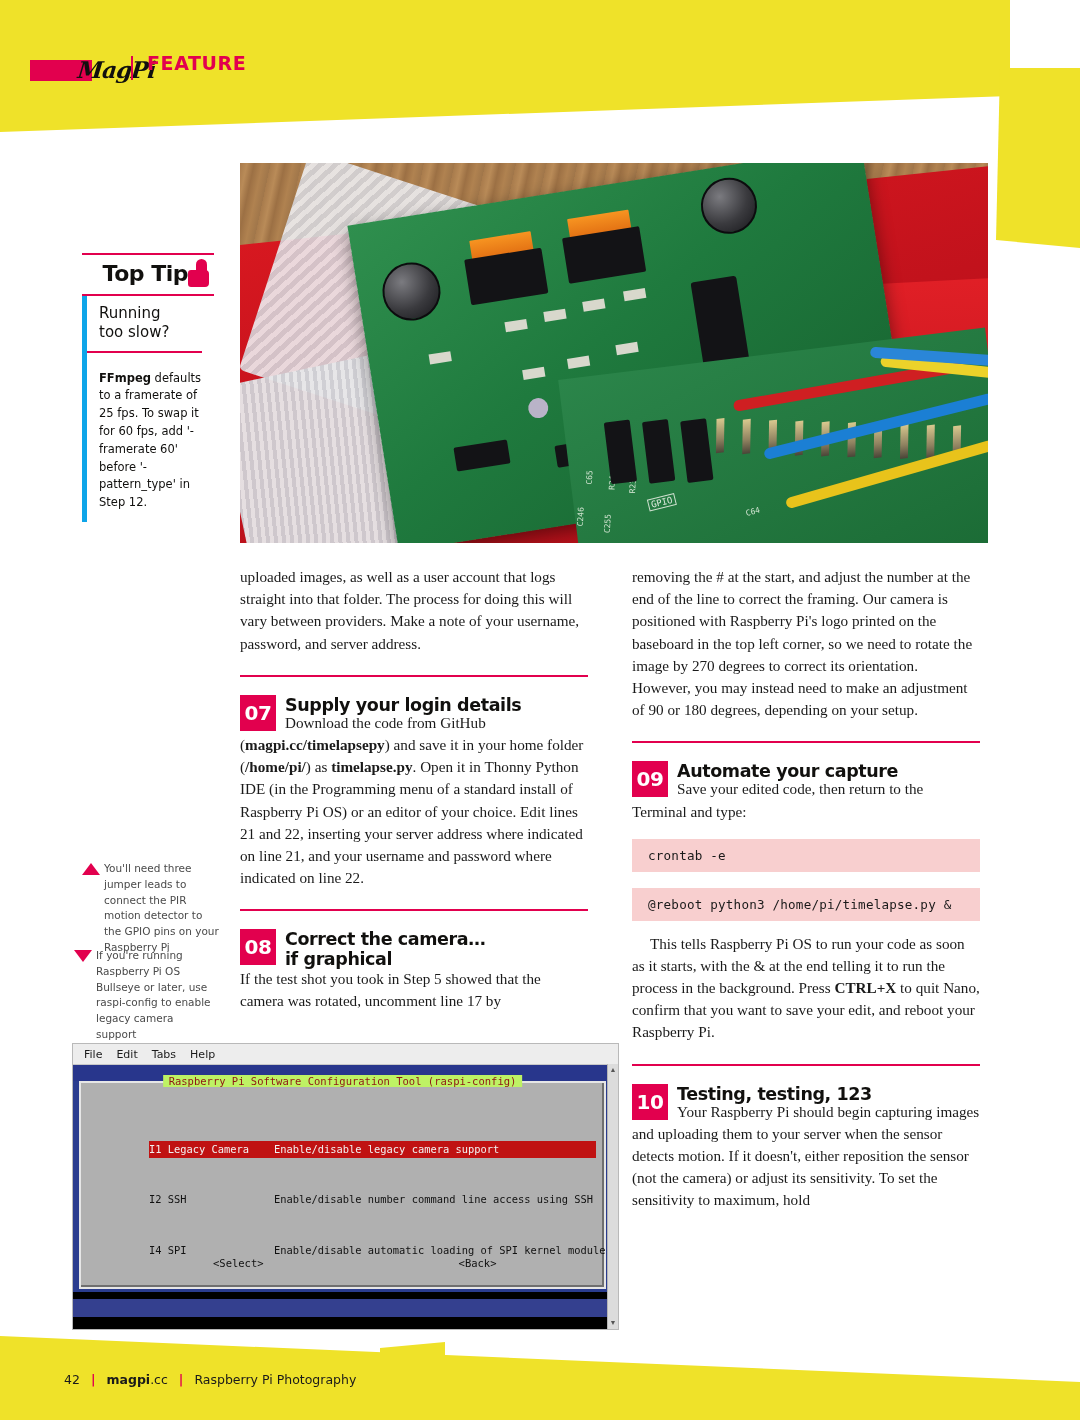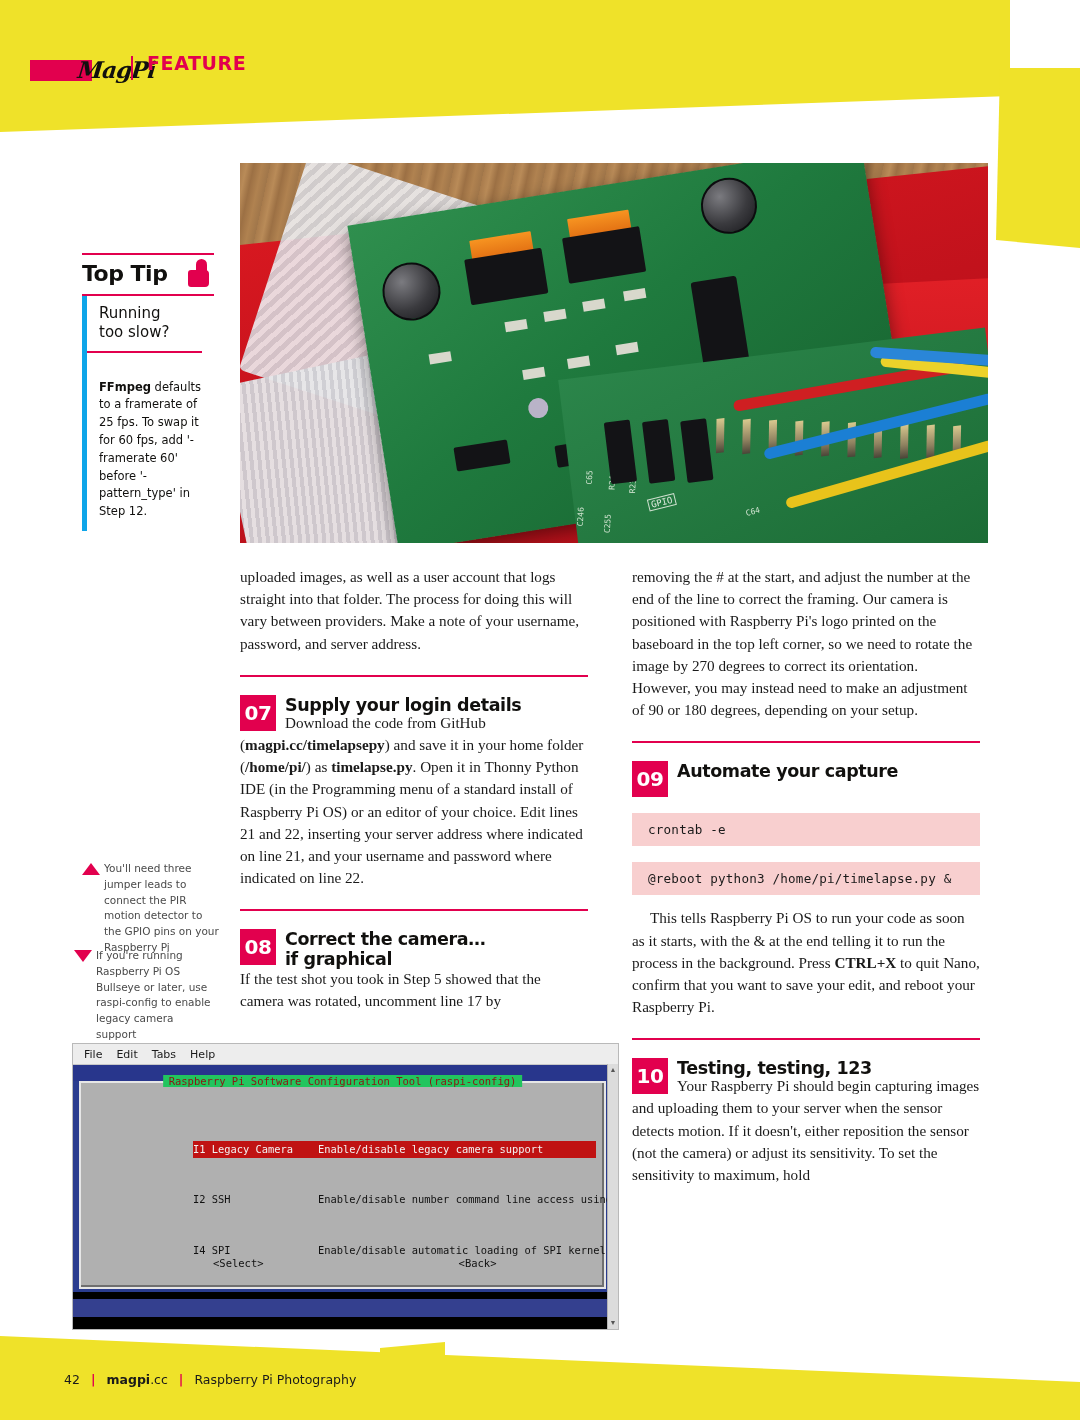--- a/index.html
+++ b/index.html
@@ -75,21 +75,21 @@
     left: 82px; top: 253px;
     width: 132px;
     z-index: 5;
   }
   .toptip-topline { width: 132px; height: 2px; background: #e2004e; }
   .toptip-head {
     position: relative;
     padding: 4px 0 7px 0;
     display: flex;
     align-items: center;
-    justify-content: space-between;
+    justify-content: flex-end;
   }
   .toptip-title {
     font-family: "DejaVu Sans", sans-serif;
     font-weight: bold;
     font-size: 22px;
     color: #11100e;
     letter-spacing: -0.5px;
   }
   .thumb-icon { width: 22px; height: 28px; position: relative; margin-right: 4px; }
   .thumb-icon .pad {
@@ -113,21 +113,21 @@
     line-height: 1.25;
     color: #11100e;
     padding-bottom: 9px;
   }
   .toptip-innerline { height: 2px; background: #e2004e; width: 115px; margin-left: -12px;}
   .toptip-text {
     font-family: "DejaVu Sans", sans-serif;
     font-size: 11.5px;
     line-height: 1.55;
     color: #11100e;
-    padding-top: 26px;
+    padding-top: 17px;
   }
   .toptip-text b { font-weight: bold; }
 
   
   .photo {
     position: absolute;
     left: 240px; top: 163px;
     width: 748px; height: 380px;
     z-index: 4;
     overflow: hidden;
@@ -367,37 +367,36 @@
     right: 12px; bottom: 40px;
     background: #b0b0b0;
     border: 2px solid #e6e6e6;
     box-shadow: inset -2px -2px 0 #6f6f6f;
   }
   .term-dialog-title {
     position: absolute;
     left: 50%;
     transform: translateX(-50%);
     top: -8px;
-    background: #22c55e;
+    background: #bef264;
     padding: 0 6px;
     font-family: "DejaVu Sans Mono", monospace;
     font-size: 10.5px;
     color: #8e1414;
     white-space: nowrap;
   }
   .menu-list {
     position: absolute;
     left: 68px; top: 24px;
     right: 8px;
     font-family: "DejaVu Sans Mono", monospace;
     font-size: 10.4px;
     line-height: 1.62;
     color: #111111;
     white-space: pre;
-    margin-left: 44px;
   }
   .menu-row { display: block; }
   .menu-row.selected {
     background: #c01212;
     color: #f2f2f2;
   }
   .menu-key { display: inline-block; width: 125px; }
   .term-buttons {
     position: absolute;
     left: 0; right: 0; bottom: 18px;
@@ -589,20 +588,24 @@
 <div class="col right">
   <p class="body">removing the # at the start, and adjust the number at the end of the line to correct the framing. Our camera is positioned with Raspberry Pi's logo printed on the baseboard in the top left corner, so we need to rotate the image by 270 degrees to correct its orientation. However, you may instead need to make an adjustment of 90 or 180 degrees, depending on your setup.</p>
 
   <div class="hr-pink"></div>
 
   <div class="step">
     <div class="step-head">
       <div class="step-num">09</div>
       <div class="step-title">Automate your capture</div>
     </div>
+    <div class="step-body">
+      <span class="firstline">Save your edited code, then return to the</span>
+      <span>Terminal and type:</span>
+    </div>
   </div>
 
   <div class="codeblock">crontab -e</div>
 
 
   <div class="codeblock">@reboot python3 /home/pi/timelapse.py &amp;</div>
 
   <p class="body" style="text-indent:18px;"><span>This tells Raspberry Pi OS to run your code as soon as it starts, with the &amp; at the end telling it to run the process in the background. Press </span><b>CTRL+X</b><span> to quit Nano, confirm that you want to save your edit, and reboot your Raspberry Pi.</span></p>
 
   <div class="hr-pink"></div>

